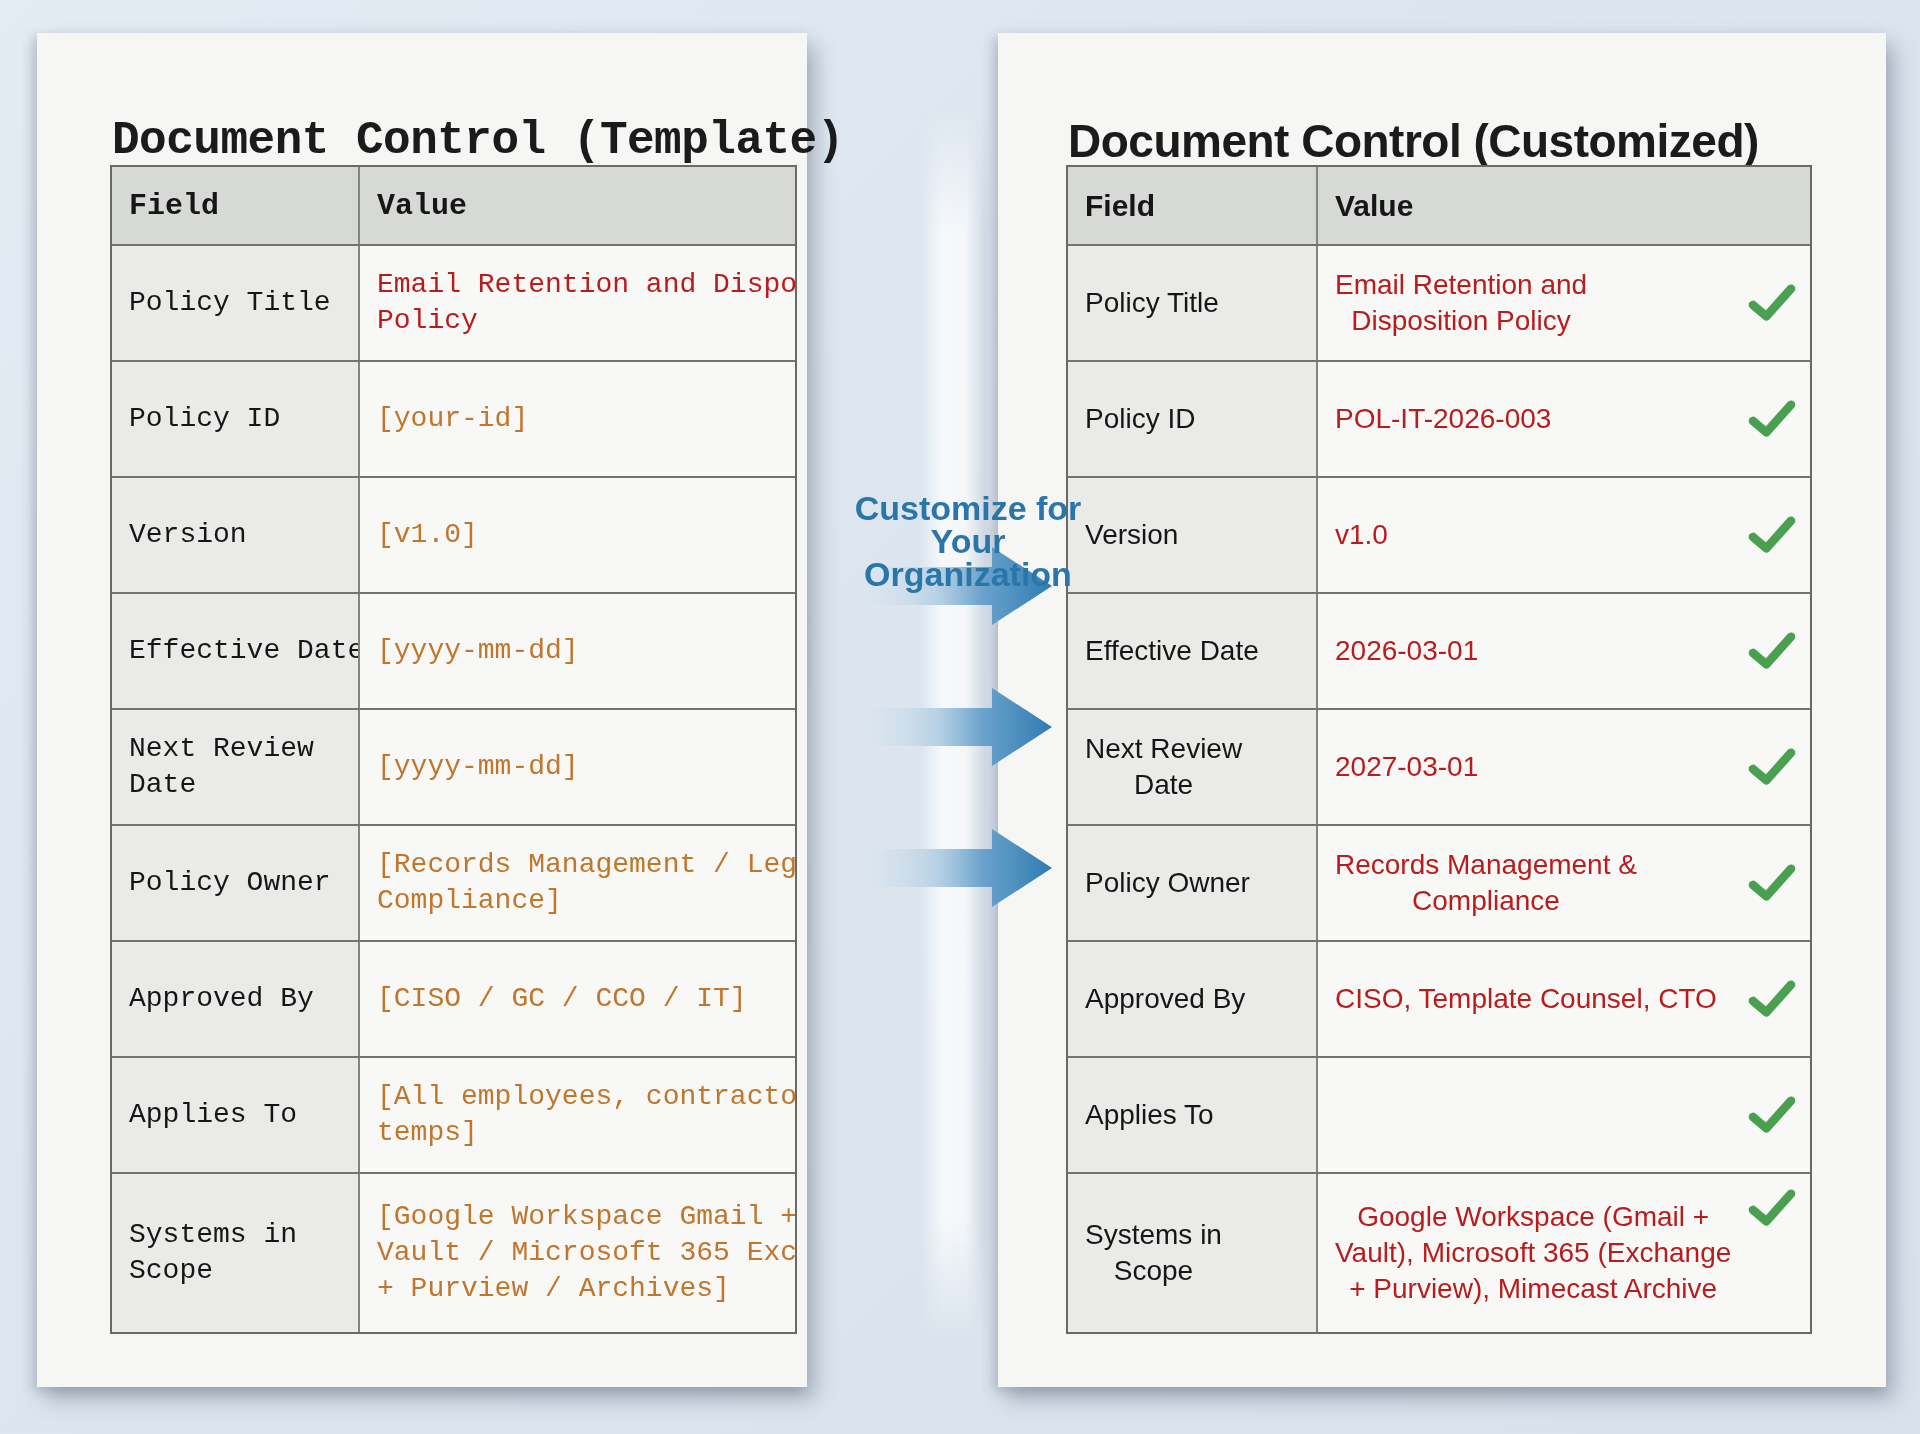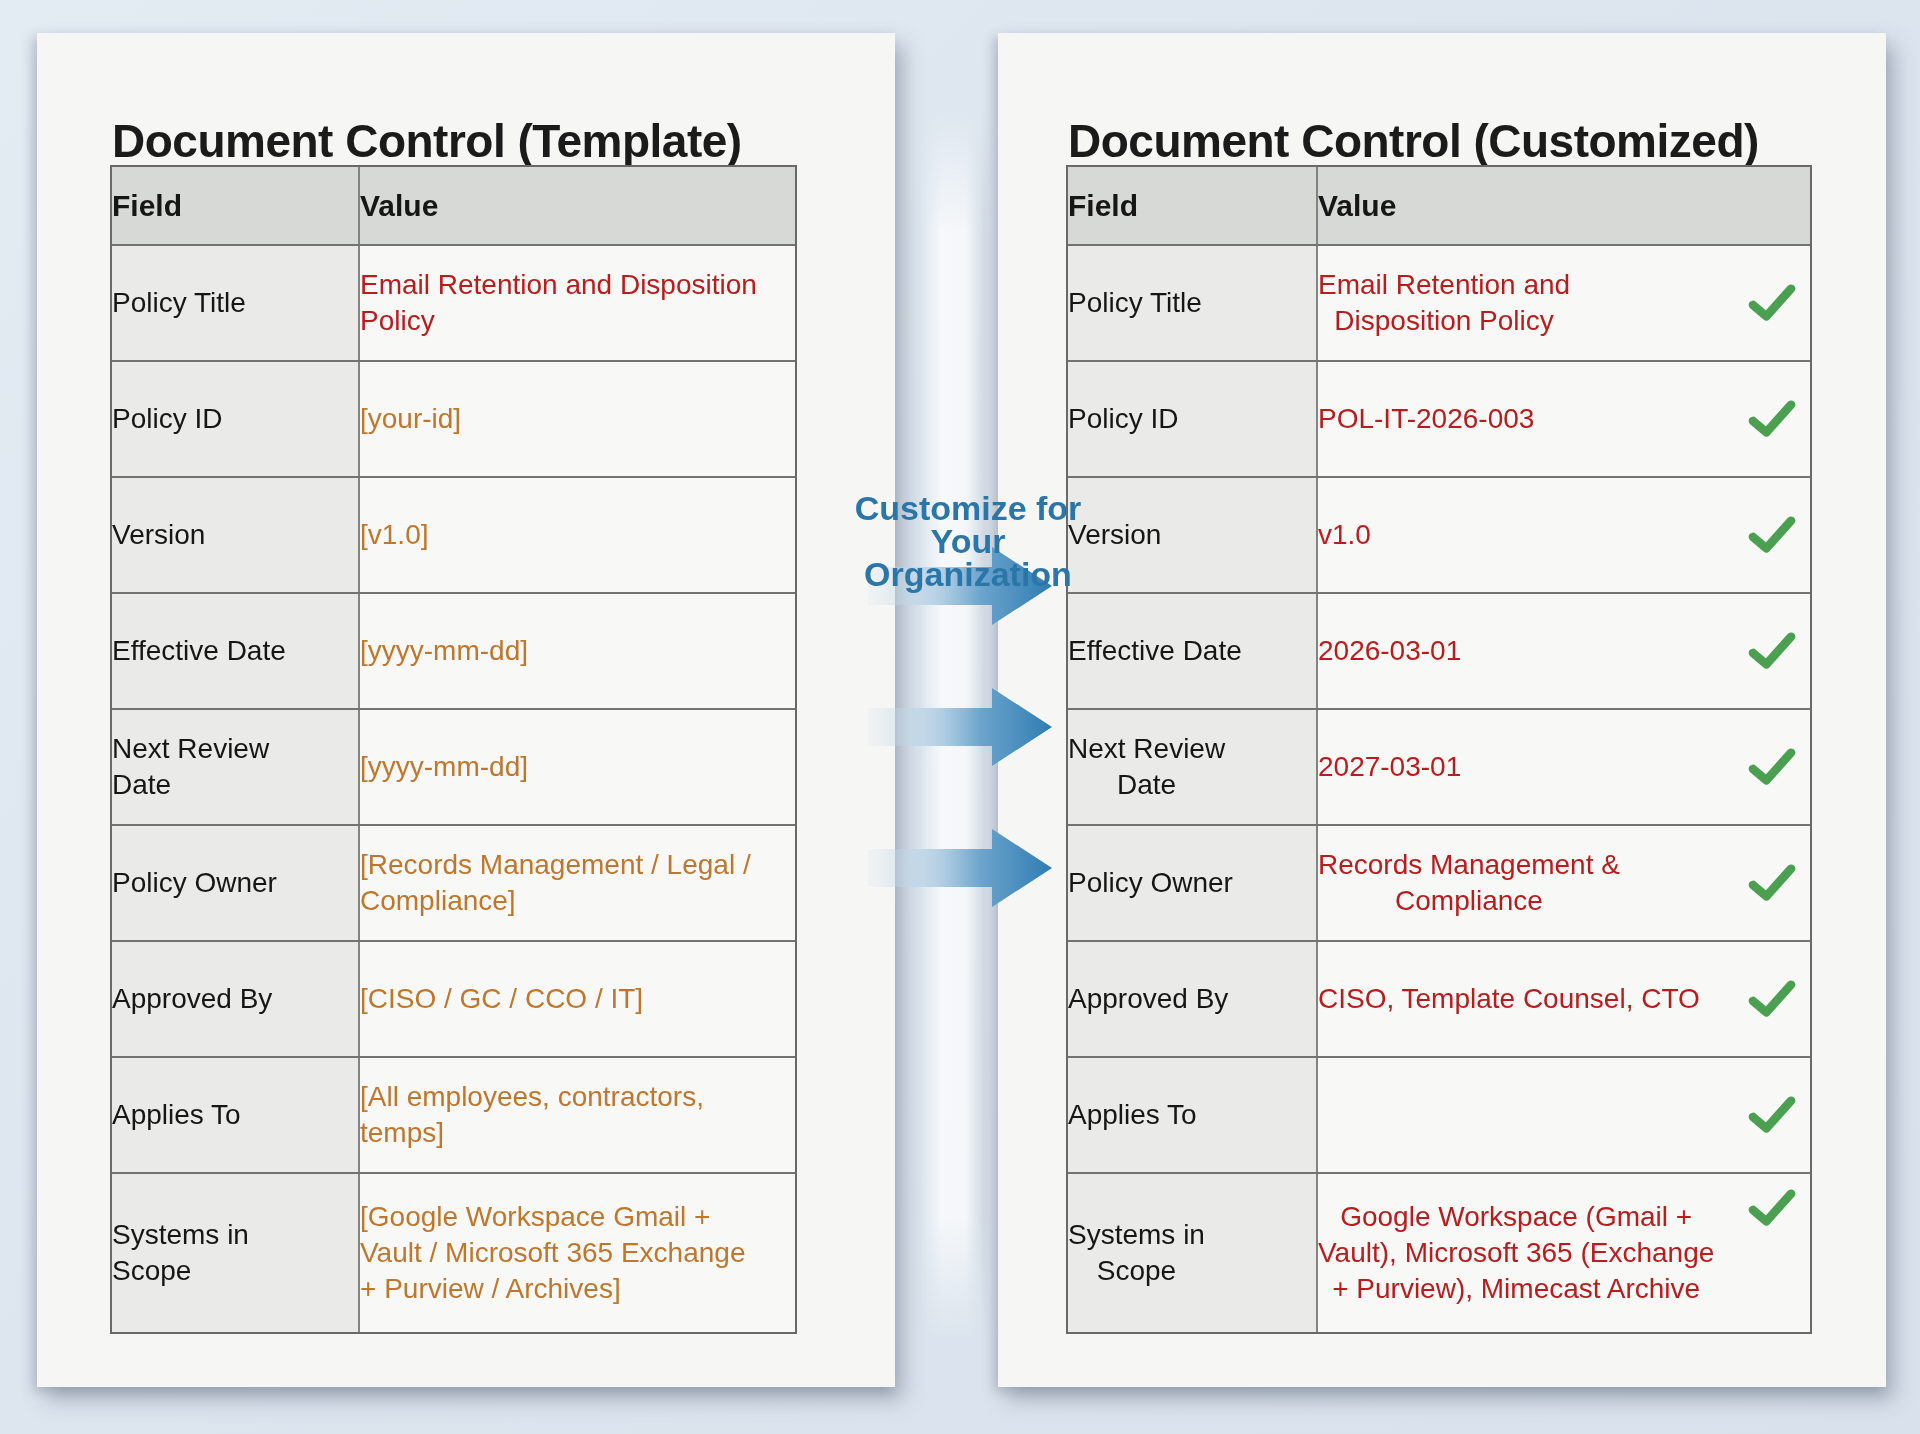--- a/index.html
+++ b/index.html
@@ -5,37 +5,37 @@
   html,body{margin:0;padding:0;background:#dde6ef;}
   .canvas{
     position:relative;width:1920px;height:1434px;overflow:hidden;
     background:linear-gradient(135deg,#e3ebf3 0%,#dde6ef 40%,#d9e2ec 100%);
     font-family:"Liberation Sans",sans-serif;color:#161616;
   }
   .page{
     position:absolute;top:33px;height:1354px;background:#f6f6f4;
     box-shadow:-5px 4px 10px rgba(110,120,138,.30), 8px 12px 20px rgba(95,105,122,.45);
   }
-  .page-left{left:37px;width:858px;}
+  .page-left{left:37px;width:770px;font-family:Liberation Mono, monospace;}
   .page-right{left:998px;width:888px;text-align:center;}
   .page-title{
     position:absolute;top:82px;margin:0;font-size:46px;line-height:52px;
     font-weight:bold;color:#1b1b1b;letter-spacing:-.5px;white-space:pre;
   }
   .page-left .page-title{left:75px;}
   .page-right .page-title{left:70px;}
   .tbl{
     position:absolute;top:132px;border:2px solid #696966;background:#f8f8f6;
   }
   .page-left .tbl{left:73px;width:683px;--fieldw:248px;}
   .page-right .tbl{left:68px;width:742px;--fieldw:250px;}
   .trow{display:grid;grid-template-columns:var(--fieldw) 1fr;height:114px;border-top:2px solid #737373;}
   .trow.thead{height:77px;border-top:none;}
   .trow.tall{height:158px;}
-  .cell{display:flex;align-items:center;padding-left:0;overflow:hidden;}
+  .cell{display:flex;align-items:center;padding-left:17px;overflow:hidden;}
   .field-cell{background:#eaeae8;border-right:2px solid #84847f;}
   .value-cell{background:#f8f8f6;position:relative;padding-right:8px;}
   .thead .cell{background:#d7d9d6;font-weight:bold;}
   .cell span{font-size:28px;line-height:36px;white-space:pre;}
   .thead .cell span{font-size:30px;}
   .val.placeholder{color:var(--orange,#c0762c);}
   .val.filled{color:#b91c1c;}
   .check{position:absolute;right:14px;top:50%;transform:translateY(-50%);width:48px;height:40px;}
   .trow.tall .check{top:14px;transform:none;}
   .check svg{width:100%;height:100%;display:block;}

